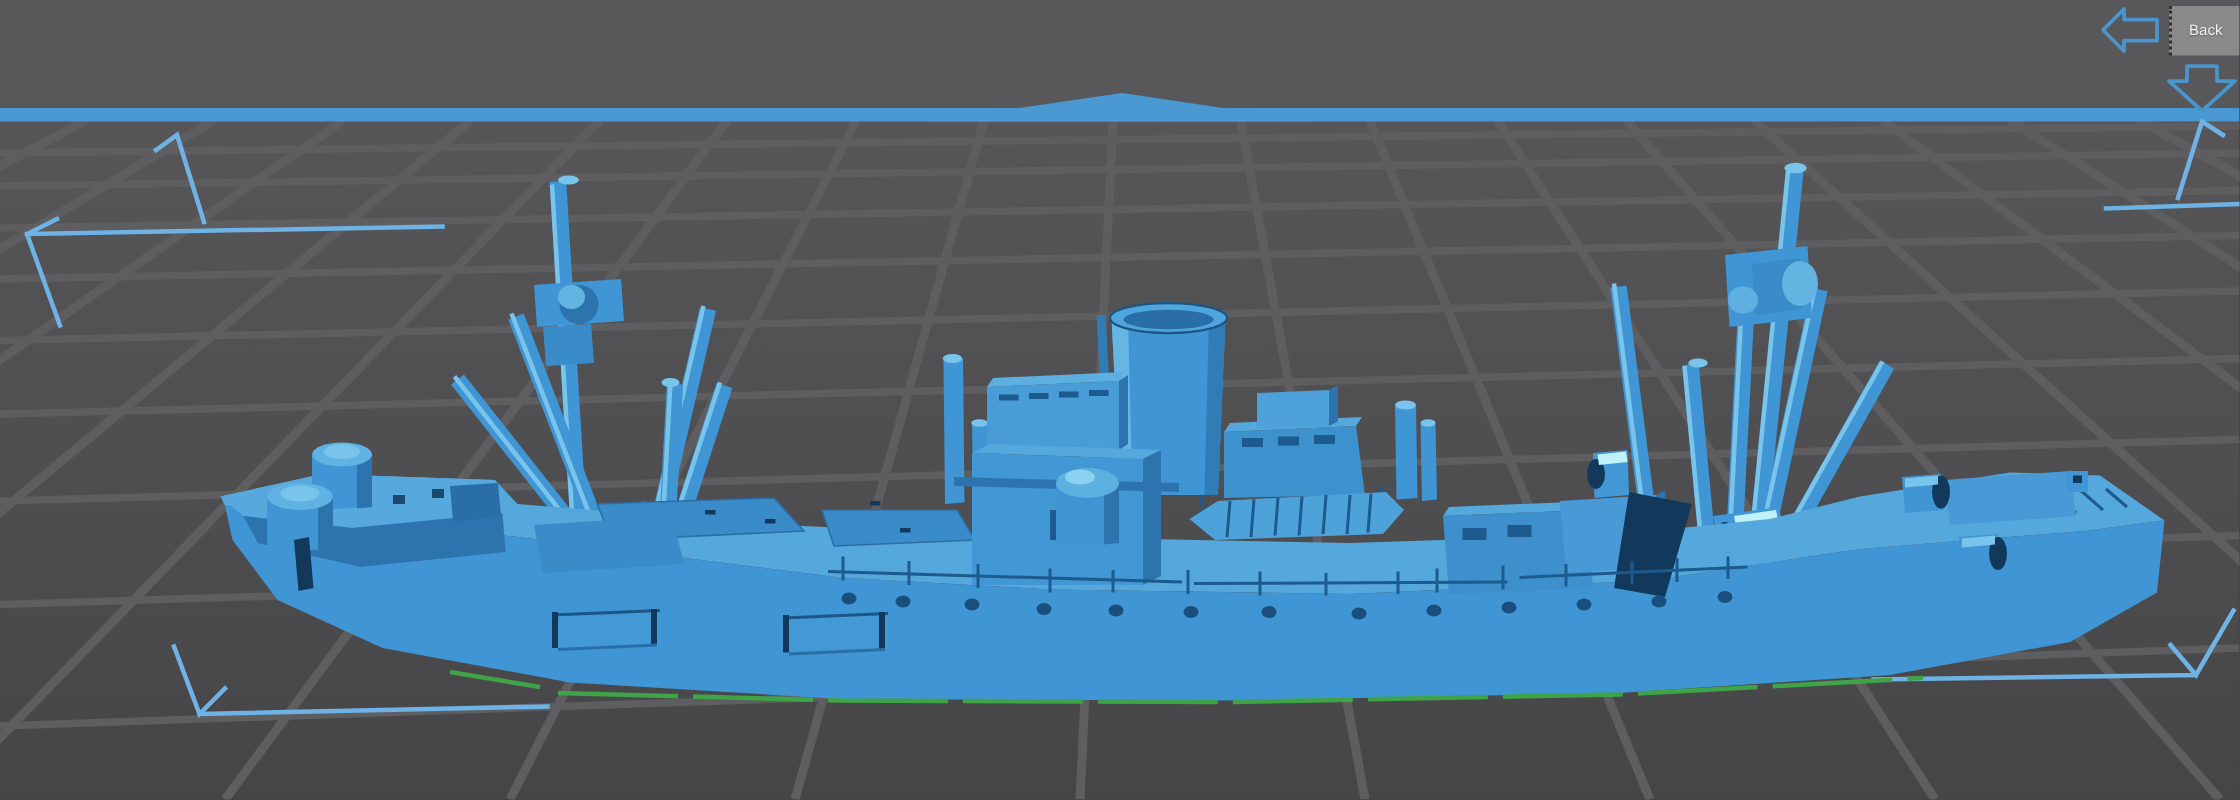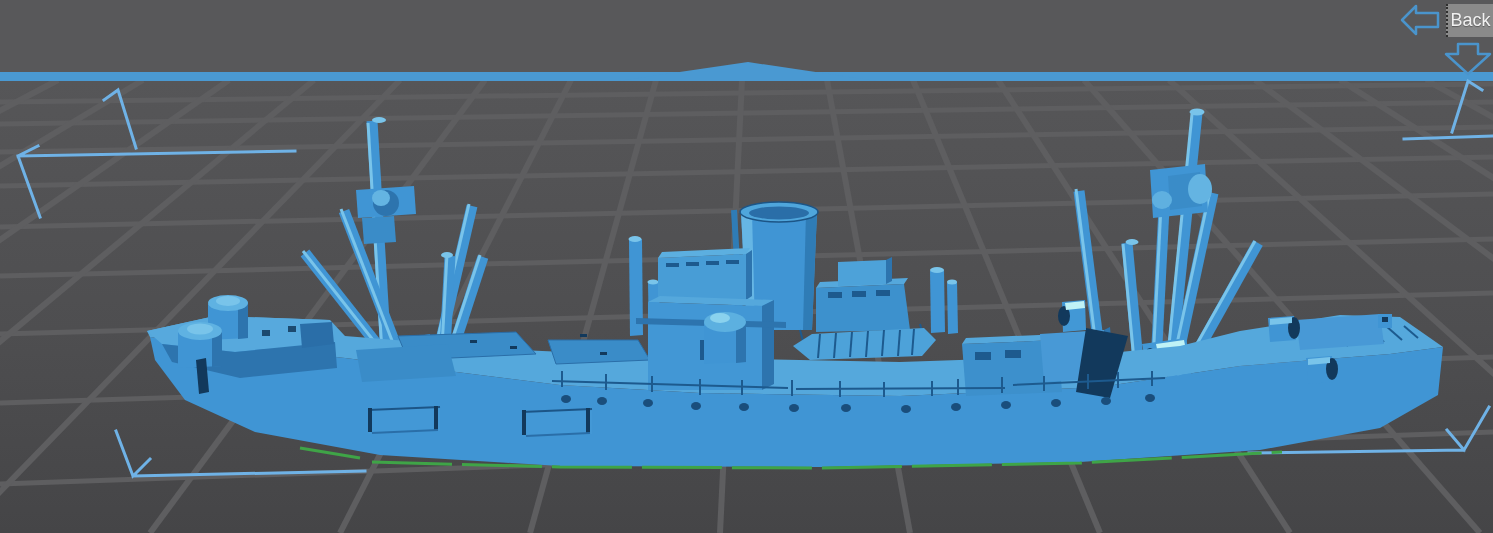--- a/index.html
+++ b/index.html
@@ -21,21 +21,21 @@
   .band{fill:var(--accent_blue)}
   .mk{stroke:var(--marker_blue);stroke-width:3;fill:none;stroke-linecap:square}
   .f-b{fill:var(--model_blue)} .f-bl{fill:var(--model_blue_light)} .f-bm{fill:var(--model_blue_mid)}
   .f-bd{fill:var(--model_blue_dark)} .f-bdd{fill:var(--model_blue_deep)} .f-ink{fill:var(--model_ink)}
   .f-hi{fill:var(--model_highlight)} .f-bh{fill:var(--boom_hi)}
   .boom{stroke:var(--model_blue);stroke-width:11;stroke-linecap:butt}
   .boomhi{stroke:var(--boom_hi);stroke-width:3;stroke-linecap:butt}
   .ink-l{stroke:#1d5a8e;stroke-width:2;fill:none}
   .green{stroke:var(--contact_green);stroke-width:3;fill:none}
   .hud-btn{position:absolute;top:4px;right:0;width:47px;height:33px;background:var(--button_gray);
-    color:var(--button_text);font-size:18px;display:flex;align-items:center;justify-content:center;
+    color:var(--button_text);font-size:10px;display:flex;align-items:center;justify-content:center;
     border:none;border-left:2px dotted #2f2f2f;cursor:pointer;font-family:"Liberation Sans",sans-serif;
     text-shadow:0 1px 1px rgba(0,0,0,.35)}
   .hud-ico{position:absolute;cursor:pointer}
   .hud-ico path{stroke:#4a94cc;stroke-width:2.5;fill:none;stroke-linejoin:round}
 </style>
 </head>
 <body>
 
 <div class="scene">
 <svg class="world" width="1493" height="533" viewBox="0 0 1493 533">

